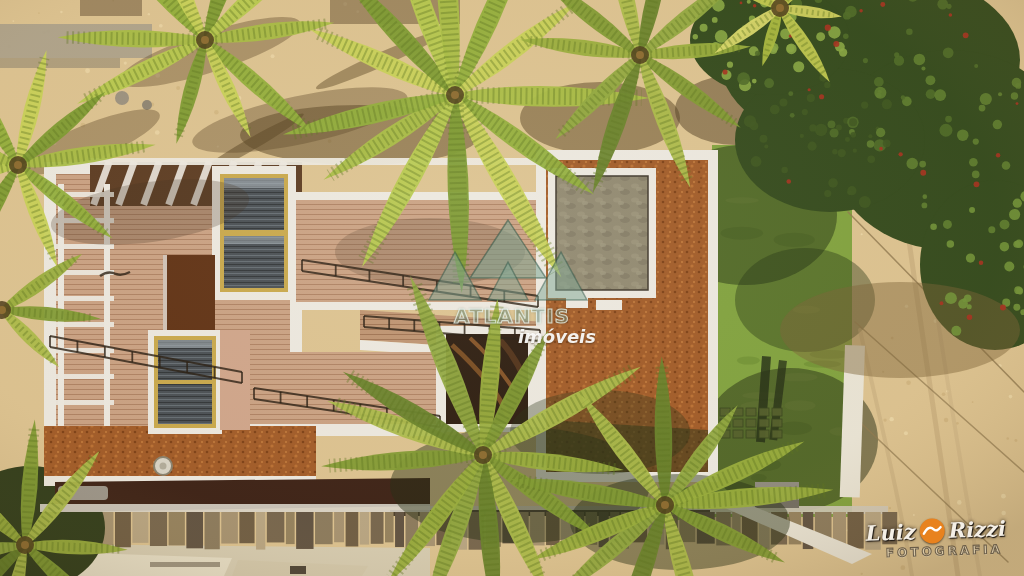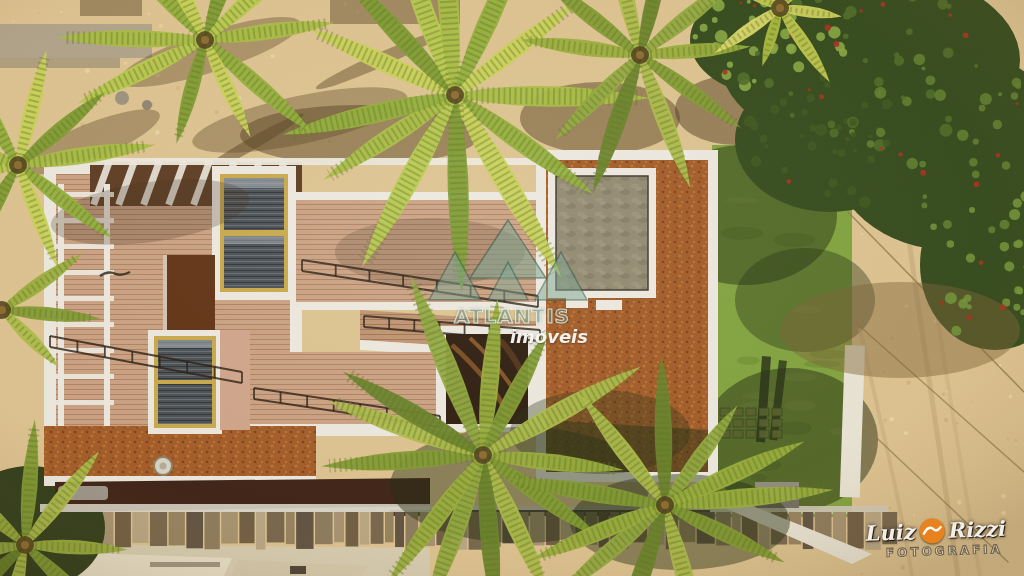--- a/index.html
+++ b/index.html
@@ -5,21 +5,21 @@
   html,body{margin:0;padding:0;background:#222;}
   .stage{position:relative;width:1024px;height:576px;overflow:hidden;background:#4c1d95;font-family:"DejaVu Sans",sans-serif;}
   .stage svg{position:absolute;left:0;top:0;}
   
   .wm-agency{position:absolute;left:426px;top:216px;width:170px;height:132px;pointer-events:none;}
   .wm-agency .tris{position:absolute;left:0;top:0;}
   .wm-name{position:absolute;left:18px;top:88px;width:136px;text-align:center;
     font-weight:bold;font-size:20px;letter-spacing:1px;
     color:rgba(150,178,162,0.30);-webkit-text-stroke:1.1px rgba(238,248,240,0.75);
     text-shadow:0 0 3px rgba(38,70,56,0.4);}
-  .wm-tag{position:absolute;left:56px;top:110px;width:106px;text-align:right;
+  .wm-tag{position:absolute;left:64px;top:110px;width:106px;text-align:right;
     font-style:italic;font-weight:bold;font-size:18px;color:rgba(252,252,250,0.94);
     text-shadow:0 1px 2px rgba(60,40,20,0.55);}
   
   .wm-photo{position:absolute;left:866px;top:518px;width:156px;transform:rotate(-2deg);pointer-events:none;}
   .wm-photo .row{display:flex;align-items:center;gap:4px;}
   .wm-sig{font-family:"DejaVu Serif",serif;font-style:italic;font-weight:bold;font-size:21px;
     color:#f4efe6;text-shadow:1px 1px 1px #1c1712,0 0 4px rgba(20,12,6,0.85);}
   .wm-badge{width:25px;height:25px;border-radius:50%;position:relative;flex:0 0 auto;
     box-shadow:0 1px 2px rgba(20,12,6,0.6);}
   .wm-badge svg{position:absolute;left:0;top:0;}

